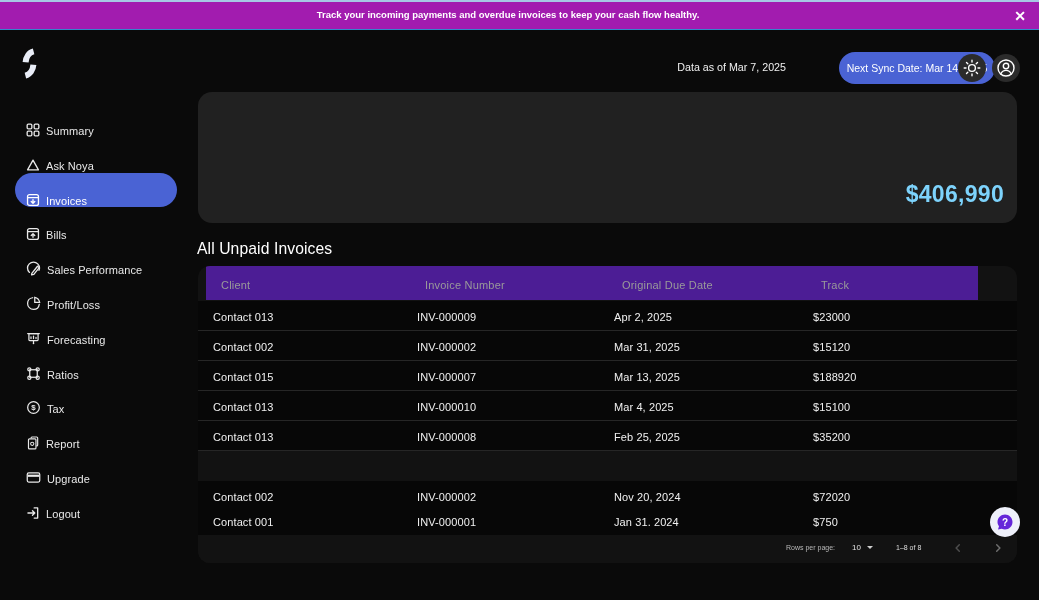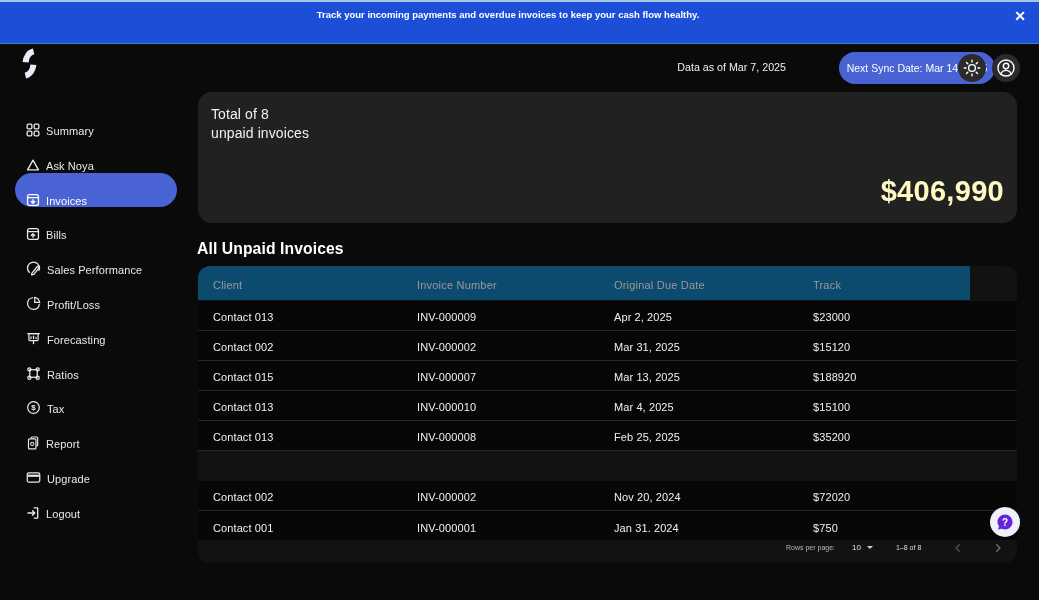--- a/index.html
+++ b/index.html
@@ -1,32 +1,32 @@
 <!DOCTYPE html>
 <html><head>
 <meta charset="utf-8">
 <style>
 * { margin:0; padding:0; box-sizing:border-box; }
 html,body { width:1039px; height:600px; background:#0a0a0a; font-family:"Liberation Sans",sans-serif; overflow:hidden; position:relative; }
-.banner { position:absolute; left:0; top:0; width:1039px; height:44px; background:#1d4ed8; border-top:2px solid #a6c8e4; border-bottom:1px solid #3388cc; color:#fff; font-size:9.5px; font-weight:bold; text-align:center; line-height:26.5px; padding-right:23px; }
+.banner { position:absolute; left:0; top:0; width:1039px; height:30px; background:#a21caf; border-top:2px solid #a6c8e4; border-bottom:1px solid #3388cc; color:#fff; font-size:9.5px; font-weight:bold; text-align:center; line-height:26.5px; padding-right:23px; }
 .banner .close { position:absolute; right:13px; top:0; font-size:14px; font-weight:bold; line-height:28px; }
 .logo { position:absolute; left:22px; top:48px; }
 .nav { position:absolute; left:15px; top:103px; width:162px; }
 .nav .item { position:absolute; left:0; width:162px; height:34px; border-radius:17px; display:flex; align-items:flex-end; padding-left:11px; color:#e9e9e9; font-size:11px; letter-spacing:0.1px; }
 .nav .item.active { background:#4a63d4; color:#fff; }
 .nav .item svg { margin-right:6px; flex:none; }
 .dataas { position:absolute; right:253px; top:61px; color:#f0f0f0; font-size:10.7px; white-space:nowrap; }
 .syncpill { position:absolute; left:839px; top:52px; width:156px; height:32px; background:#4a63d4; border-radius:16px; color:#fff; font-size:10.5px; text-align:center; line-height:32px; }
 .iconbtn { position:absolute; width:28px; height:28px; border-radius:50%; background:#2b2b2b; display:flex; align-items:center; justify-content:center; }
 .card { position:absolute; left:198px; top:92px; width:819px; height:131px; background:#212121; border-radius:14px; }
 .card .tt { position:absolute; left:13px; top:13px; font-size:14px; line-height:18.5px; color:#f2f2f2; letter-spacing:0.1px; }
-.card .big { position:absolute; right:13px; bottom:15px; font-size:29px; font-weight:bold; color:#fef9c3; letter-spacing:0.3px; }
-.h2 { position:absolute; left:197px; top:240px; font-size:15.7px; font-weight:bold; color:#fff; letter-spacing:0.1px; }
+.card .big { position:absolute; right:13px; bottom:15px; font-size:23px; font-weight:bold; color:#7dd3fc; letter-spacing:0.3px; }
+.h2 { position:absolute; left:197px; top:240px; font-size:15.7px; font-weight:normal; color:#fff; letter-spacing:0.1px; }
 .tablebox { position:absolute; left:198px; top:266px; width:819px; height:297px; background:#121212; border-radius:12px; overflow:hidden; }
-.thead { position:absolute; left:0; top:0; width:772px; height:34px; background:#0c4a6e; color:#9a9a9a; font-size:11px; letter-spacing:0.2px; }
+.thead { position:absolute; left:8px; top:0; width:772px; height:34px; background:#4c1d95; color:#9a9a9a; font-size:11px; letter-spacing:0.2px; }
 .thead div { padding-top:4px; }
 .trow div { padding-top:3px; }
 .thead div, .trow div { position:absolute; top:0; height:100%; display:flex; align-items:center; }
 .trow { position:absolute; left:0; width:819px; height:30px; background:#070707; color:#f0f0f0; font-size:11px; letter-spacing:0.1px; border-bottom:1px solid #262626; }
 .c1 { left:15px; } .c2 { left:219px; } .c3 { left:416px; } .c4 { left:615px; }
 .tfoot { position:absolute; left:0; top:274px; width:819px; height:23px; background:#121212; color:#b9b9b9; font-size:7px; }
 .tfoot span { position:absolute; line-height:8px; white-space:nowrap;text-align:right; }
 .help { position:absolute; left:990px; top:507px; width:30px; height:30px; border-radius:50%; background:#eef0fa; display:flex; align-items:center; justify-content:center; }
 </style>
 </head>
@@ -135,21 +135,20 @@
 </div>
 <div class="iconbtn" style="left:991.5px; top:53.5px;">
   <svg width="20" height="20" viewBox="0 0 20 20" fill="none" stroke="#fff" stroke-width="1.4">
       <circle cx="10" cy="10" r="8"></circle>
       <circle cx="10" cy="8" r="2.7"></circle>
       <path d="M4.8 16 C5.8 13.6 7.7 12.4 10 12.4 C12.3 12.4 14.2 13.6 15.2 16" stroke-linecap="round"></path>
     </svg>
 </div>
 
 <div class="card">
-  <div class="tt">Total of 8<br>unpaid invoices</div>
   <div class="big">$406,990</div>
 </div>
 
 <div class="h2">All Unpaid Invoices</div>
 
 <div class="tablebox">
   <div class="thead">
       <div class="c1">Client</div>
       <div class="c2">Invoice Number</div>
       <div class="c3">Original Due Date</div>
@@ -184,21 +183,21 @@
       <div class="c2">INV-000008</div>
       <div class="c3">Feb 25, 2025</div>
       <div class="c4">$35200</div>
     </div>
   <div class="trow" style="top:215px">
       <div class="c1">Contact 002</div>
       <div class="c2">INV-000002</div>
       <div class="c3">Nov 20, 2024</div>
       <div class="c4">$72020</div>
     </div>
-  <div class="trow" style="top:245px; border-bottom:none;">
+  <div class="trow" style="top:239px; border-bottom:none;">
       <div class="c1">Contact 001</div>
       <div class="c2">INV-000001</div>
       <div class="c3">Jan 31. 2024</div>
       <div class="c4">$750</div>
     </div>
   <div class="tfoot">
     <span style="left:588px; top:4px;">Rows per page:</span>
     <span style="left:654px; top:3.5px; font-size:8px; color:#e0e0e0;">10</span>
     <span style="left:667px; top:0px;"><svg width="10" height="14" viewBox="0 0 10 14">
           <path d="M2 6 L5 9 L8 6 Z" fill="#cfcfcf"></path>

